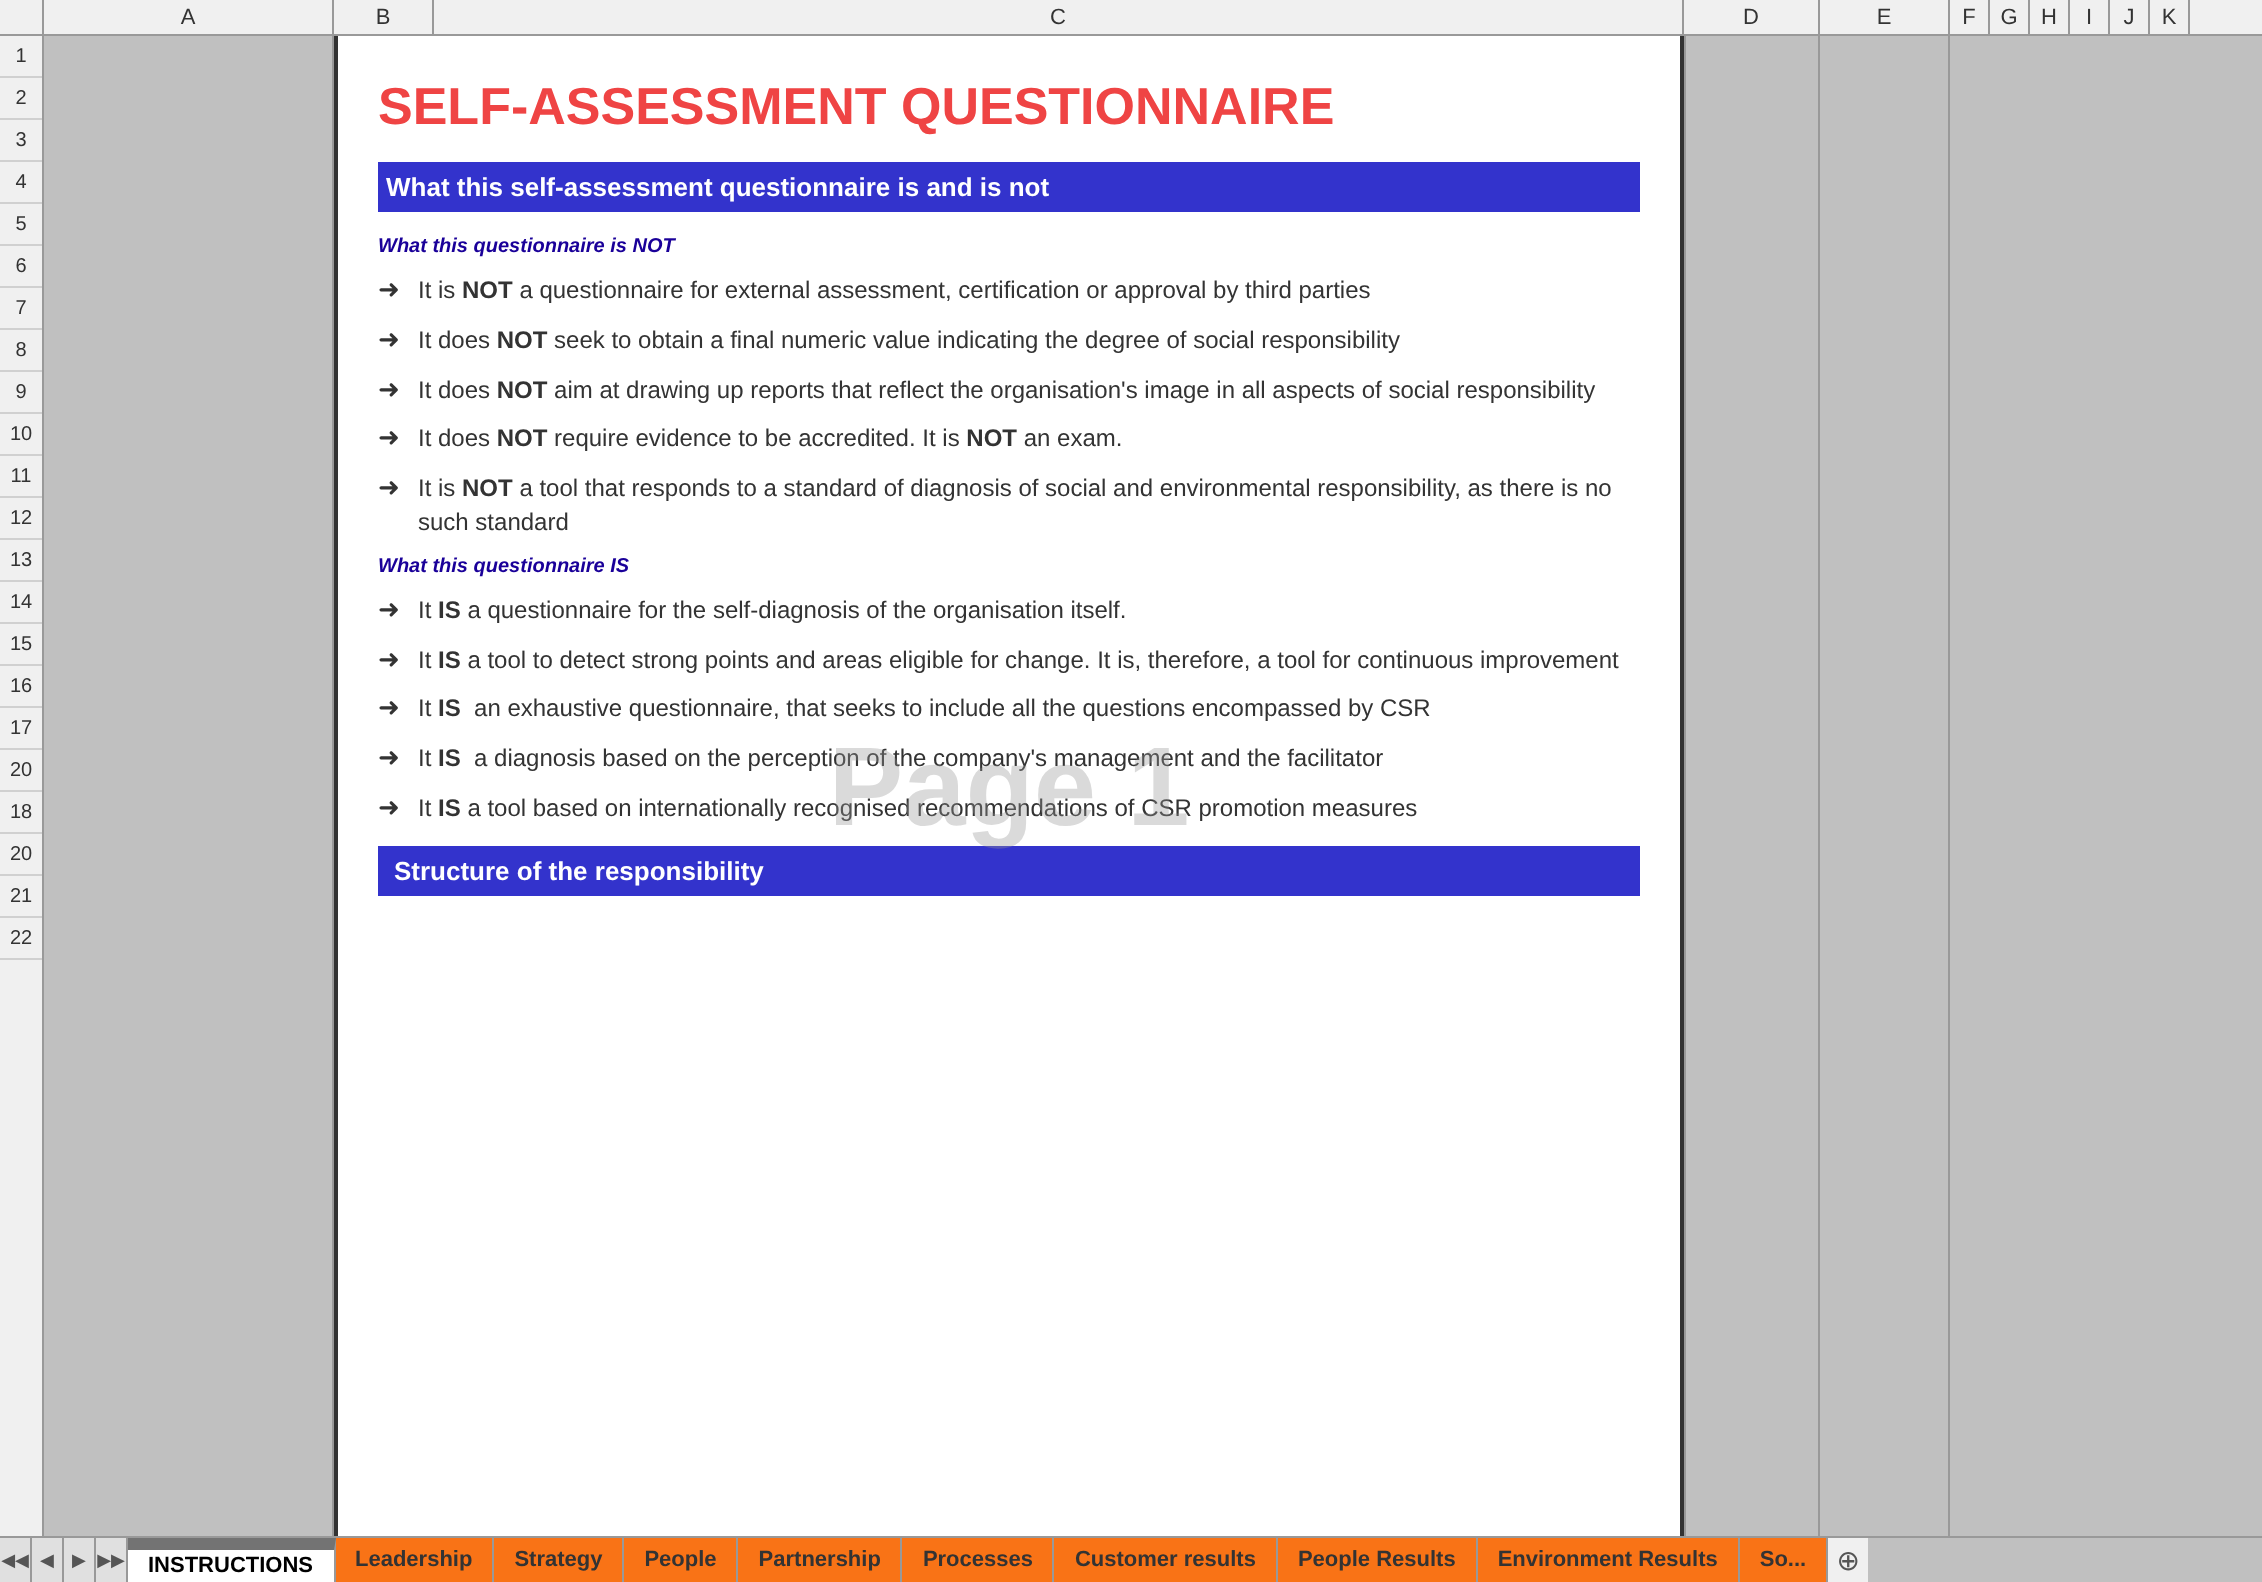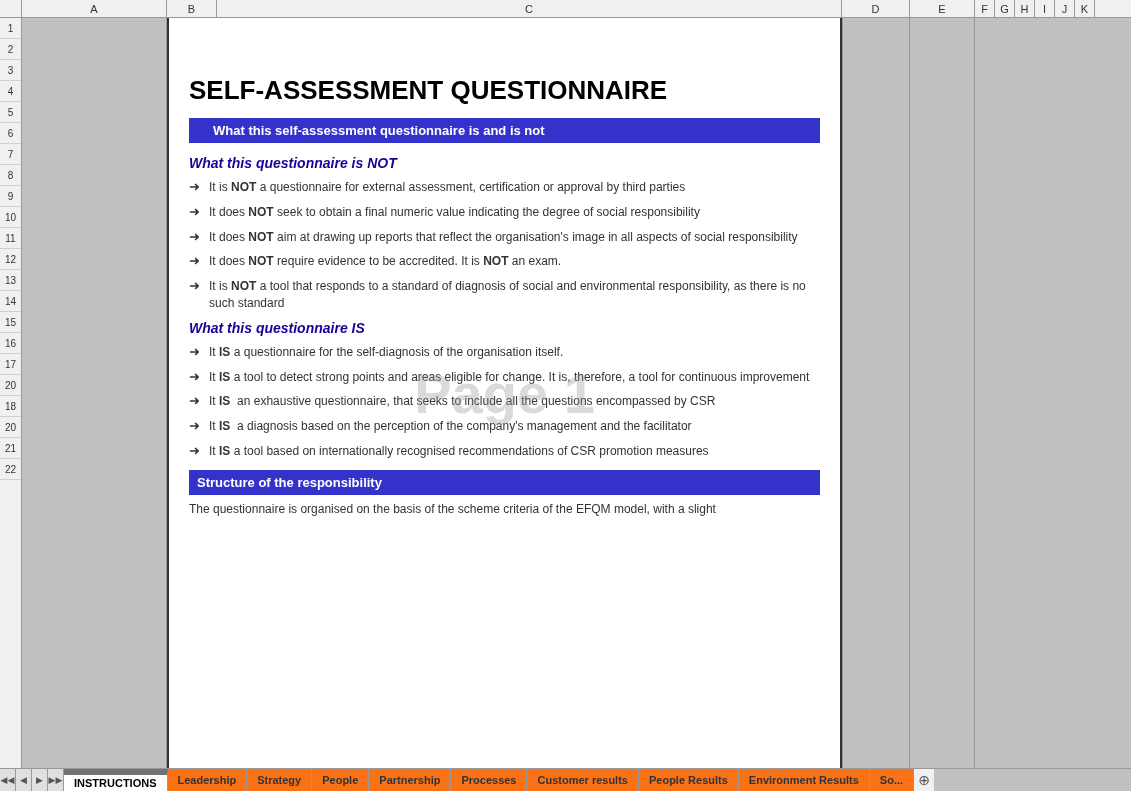--- a/index.html
+++ b/index.html
@@ -107,40 +107,39 @@
       transform: translate(-50%, -50%);
       font-size: 56px;
       color: rgba(150, 150, 150, 0.35);
       font-weight: bold;
       white-space: nowrap;
       pointer-events: none;
       z-index: 10;
     }
 
     .doc-title {
-      color: #000000;
+      color: #ef4444;
       font-size: 26px;
       font-weight: bold;
       margin-bottom: 12px;
       font-family: Arial, sans-serif;
-      margin-top: 37px;
     }
 
     .section-header {
       background: #3333cc;
       color: white;
       font-size: 13px;
       font-weight: bold;
-      padding: 5px 24px;
+      padding: 5px 4px;
       margin-bottom: 12px;
     }
 
     .section-subtitle {
       color: #1a0099;
-      font-size: 14px;
+      font-size: 10px;
       font-style: italic;
       font-weight: bold;
       margin-bottom: 8px;
     }
 
     .bullet-item {
       display: flex;
       align-items: flex-start;
       margin-bottom: 8px;
       font-size: 12px;
@@ -334,21 +333,20 @@
         <div class="bullet-item">
           <span class="bullet-arrow">➜</span>
           <span class="bullet-text">It <em>IS</em>&nbsp; a diagnosis based on the perception of the company's management and the facilitator</span>
         </div>
         <div class="bullet-item">
           <span class="bullet-arrow">➜</span>
           <span class="bullet-text">It <em>IS</em> a tool based on internationally recognised recommendations of CSR promotion measures</span>
         </div>
 
         <div class="structure-header">Structure of the responsibility</div>
-        <div class="structure-text">The questionnaire is organised on the basis of the scheme criteria of the EFQM model, with a slight</div>
       </div>
 
       <div style="display:flex; background:#c0c0c0; flex:1;">
         <div style="width:68px; border-left:1px solid #999; border-right:1px solid #999; background:#c0c0c0;"></div>
         <div style="width:65px; border-right:1px solid #999; background:#c0c0c0;"></div>
         <div style="flex:1; background:#c0c0c0;"></div>
       </div>
     </div>
   </div>
 

